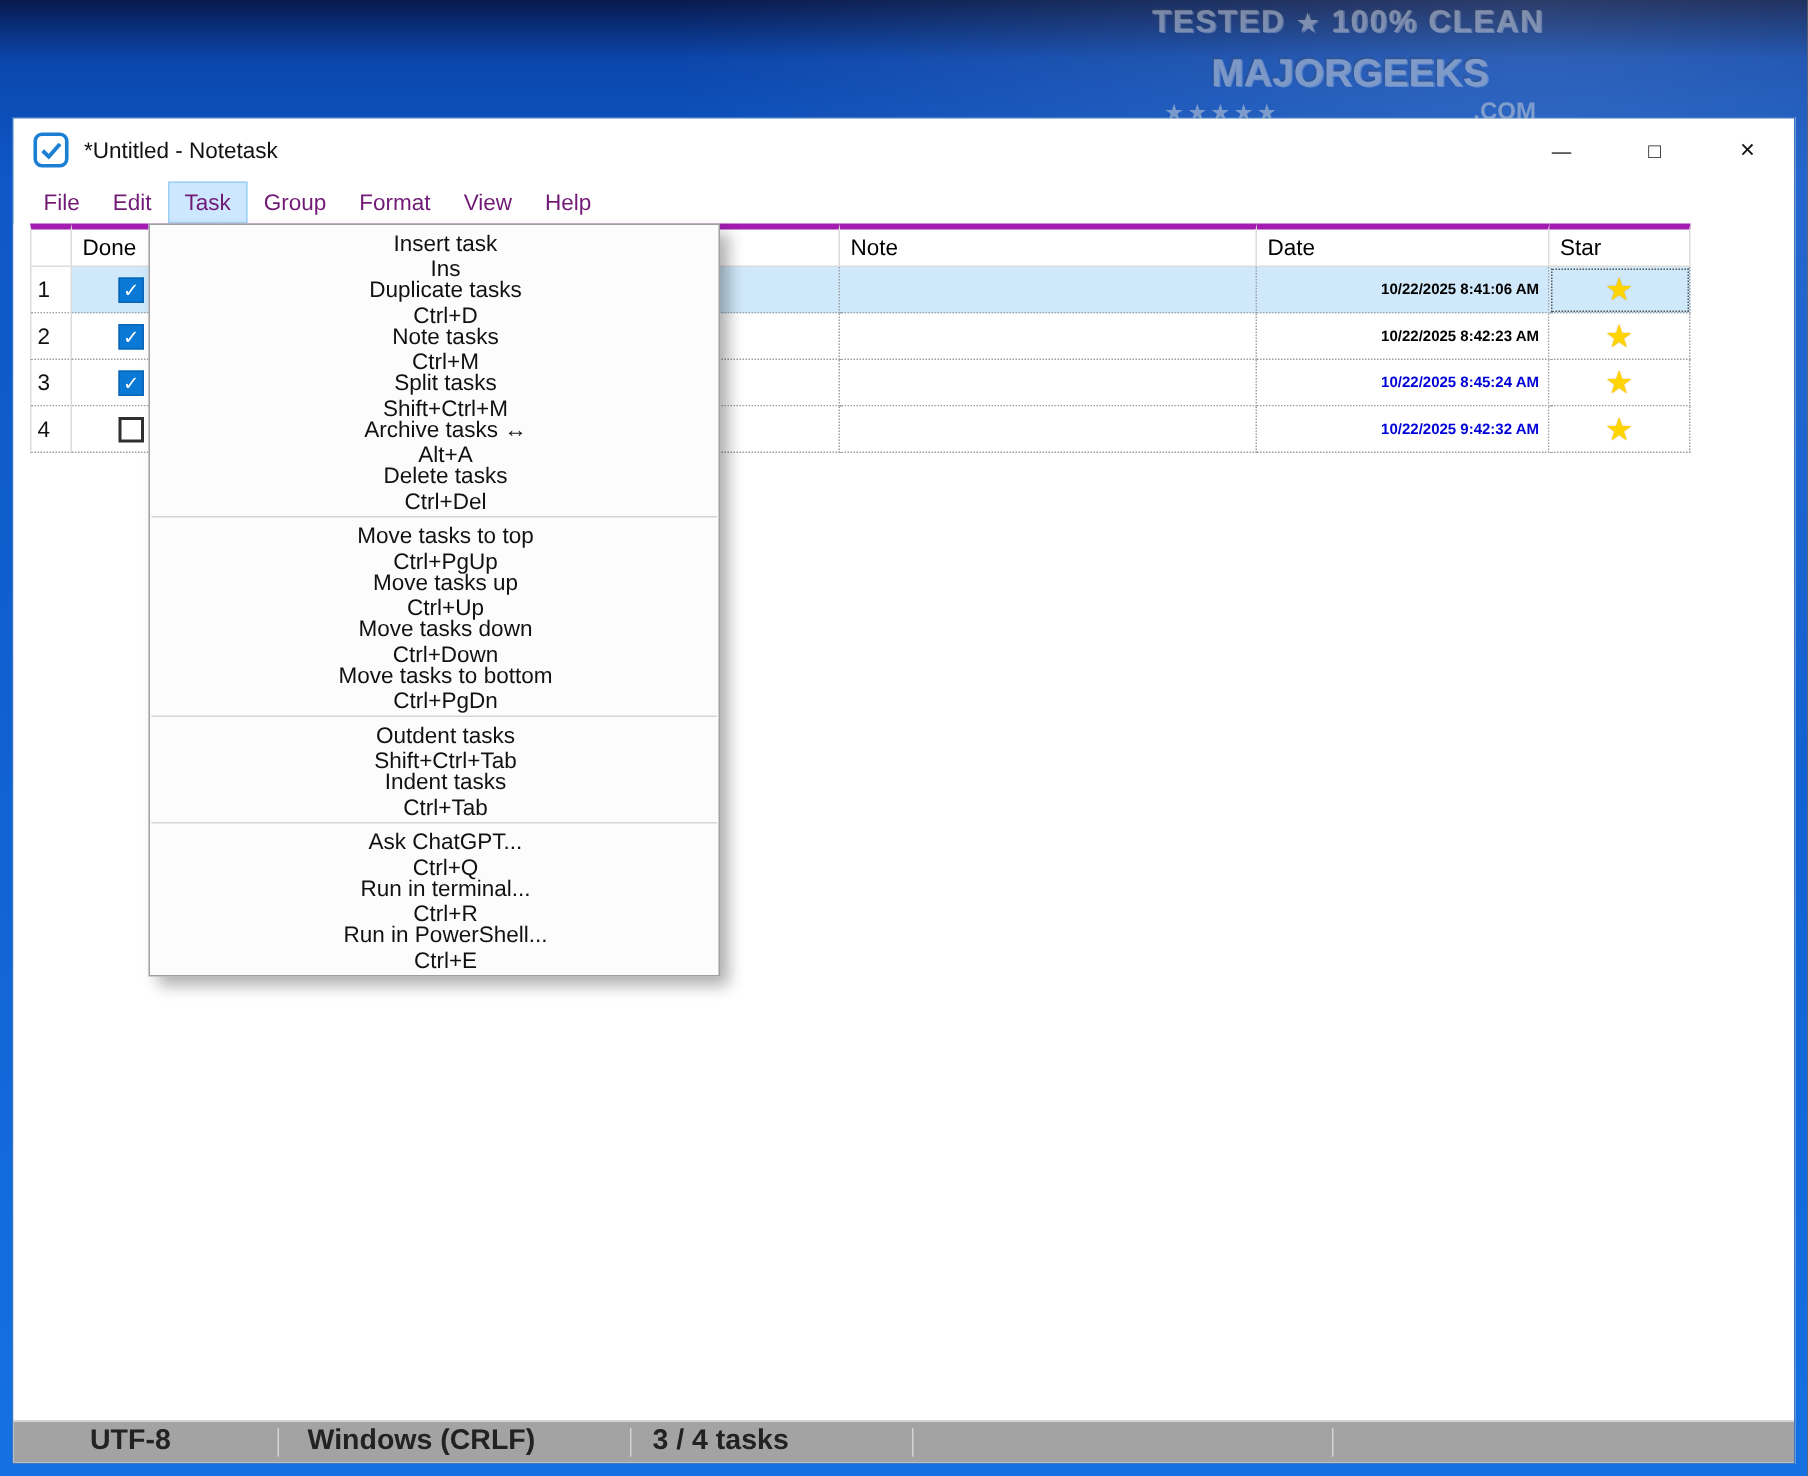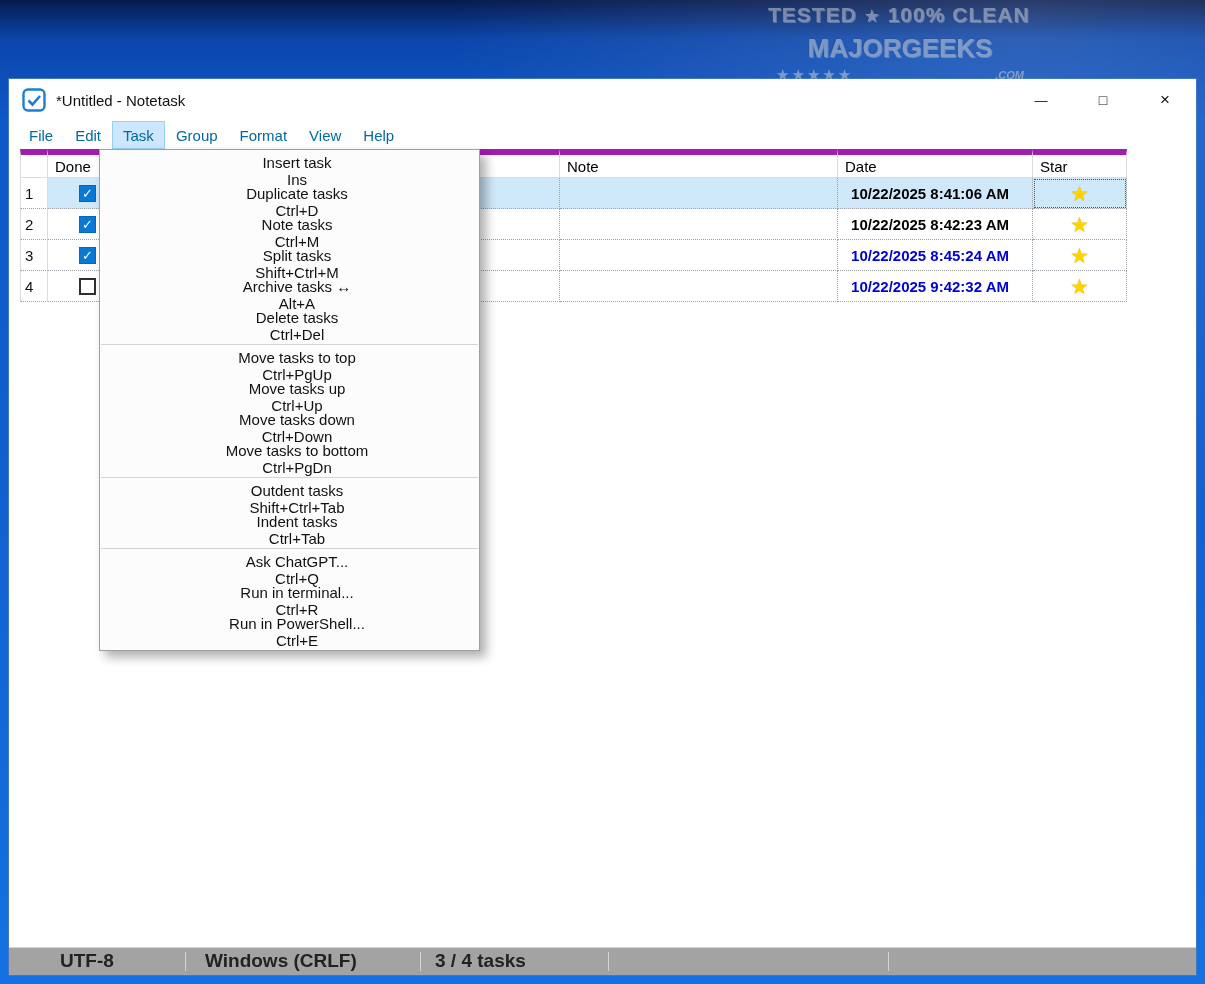--- a/index.html
+++ b/index.html
@@ -14,39 +14,39 @@
     border:1px solid #3f77c0;box-sizing:border-box;z-index:1;}
   .titlebar{height:42px;display:flex;align-items:center;padding-left:13px;position:relative;}
   .appicon{width:24px;height:24px;margin-right:10px;display:flex;flex:0 0 auto;}
   .title{font-size:15px;color:#111;}
   .controls{position:absolute;right:0;top:0;height:100%;display:flex;}
   .ctrl{width:62px;height:100%;display:flex;align-items:center;justify-content:center;color:#111;cursor:default;}
   .ctrl.min span{font-size:13px;}
   .ctrl.max span{font-size:14px;}
   .ctrl.cls span{font-size:17px;}
 
-  .menubar{height:28px;display:flex;align-items:stretch;padding-left:9px;font-size:15px;color:#0369a1;}
+  .menubar{height:28px;display:flex;align-items:stretch;padding-left:9px;font-size:15px;color:#701a75;}
   .mb-item{padding:0 11px;display:flex;align-items:center;box-sizing:border-box;}
   .mb-item.active{background:#cce7ff;border:1px solid #9bd0f5;padding:0 10px;}
 
   .client{position:absolute;left:0;top:70px;right:0;bottom:0;background:#fff;}
 
   
   .table{position:absolute;left:11px;top:0;width:1107px;}
   .trow{display:grid;grid-template-columns:28px 97px 415px 278px 195px 94px;}
-  .thead .c{height:29px;box-sizing:border-box;border-top:6px solid #a21caf;border-right:1px solid #dcdcdc;
+  .thead .c{height:29px;box-sizing:border-box;border-top:4px solid #a21caf;border-right:1px solid #dcdcdc;
     border-bottom:1px solid #dcdcdc;font-size:15px;color:#000;display:flex;align-items:center;padding-left:7px;}
   .thead .c.num{border-left:1px solid #dcdcdc;}
   .trow.data .c{height:31px;box-sizing:border-box;border-right:1px dotted #9aa0a6;
     border-bottom:1px dotted #9aa0a6;display:flex;align-items:center;background:#fff;}
   .trow.data .c.num{border-right:1px solid #dcdcdc;border-left:1px solid #dcdcdc;
     padding-left:4px;font-size:15px;color:#111;}
   .trow.data.sel .c:not(.num){background:#cfe8fa;}
   .c.done{padding-left:31px;}
-  .c.date{justify-content:flex-end;padding-right:23px;font-weight:bold;font-size:15px;color:#000;}
+  .c.date{justify-content:flex-end;padding-right:6px;font-weight:bold;font-size:10px;color:#000;}
   .c.date.blue{color:#0000d8;}
   .c.star{justify-content:center;}
   .c.star.focus{outline:1px dotted #555;outline-offset:-2px;}
   .stargl{color:#ffd400;font-size:21px;line-height:1;text-shadow:0 0 1px #d89f00;}
 
   .cb{width:17px;height:17px;box-sizing:border-box;display:flex;align-items:center;justify-content:center;}
   .cb.checked{background:#0a79d6;border:1px solid #0a66b5;}
   .cb.checked i{font-style:normal;color:#fff;font-size:13px;font-weight:bold;line-height:1;}
   .cb.un{background:#fff;border:2px solid #2f2f2f;}
 
@@ -72,21 +72,21 @@
   .wm-star{font-size:18px;}
   .wm-mid{display:flex;align-items:center;margin-top:6px;}
   .wm-badge{width:78px;height:78px;border-radius:50%;border:3px double #c6ccd6;display:flex;
     align-items:center;justify-content:center;font-size:10px;font-weight:bold;letter-spacing:1px;
     flex:0 0 auto;box-shadow:inset 0 0 0 3px rgba(198,204,214,0.5);}
   .wm-right{flex:1;margin-left:4px;}
   .wm-brand{font-size:26px;font-weight:bold;white-space:nowrap;
     text-shadow:1px 1px 0 rgba(255,255,255,0.5),-1px -1px 1px rgba(60,70,90,0.6);}
   .wm-bottom{display:flex;justify-content:space-between;align-items:center;margin-top:2px;padding:0 4px;}
   .wm-stars{font-size:15px;letter-spacing:2px;}
-  .wm-com{font-size:11px;font-weight:bold;font-style:italic;}
+  .wm-com{font-size:16px;font-weight:bold;}
 </style>
 </head>
 <body>
 
 <div class="screen">
 
   <div class="window">
 
     <div class="titlebar">
       <span class="appicon">

